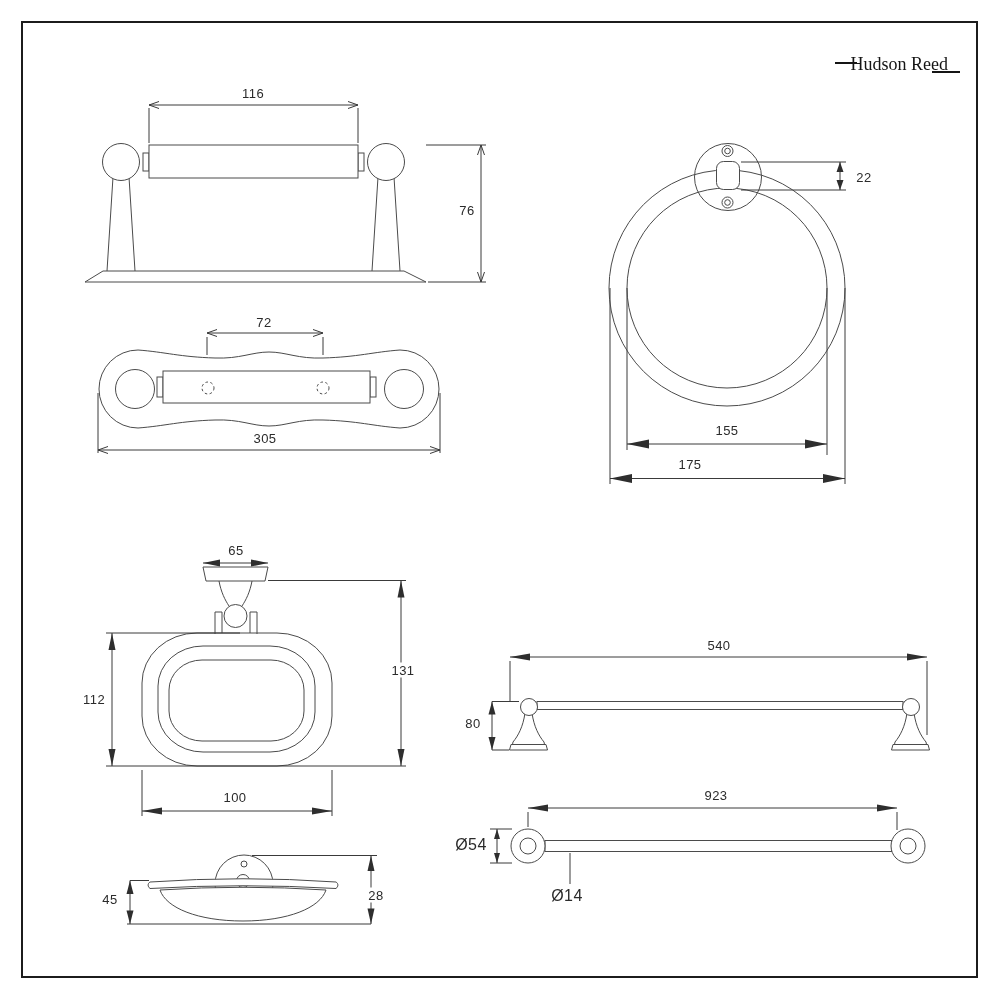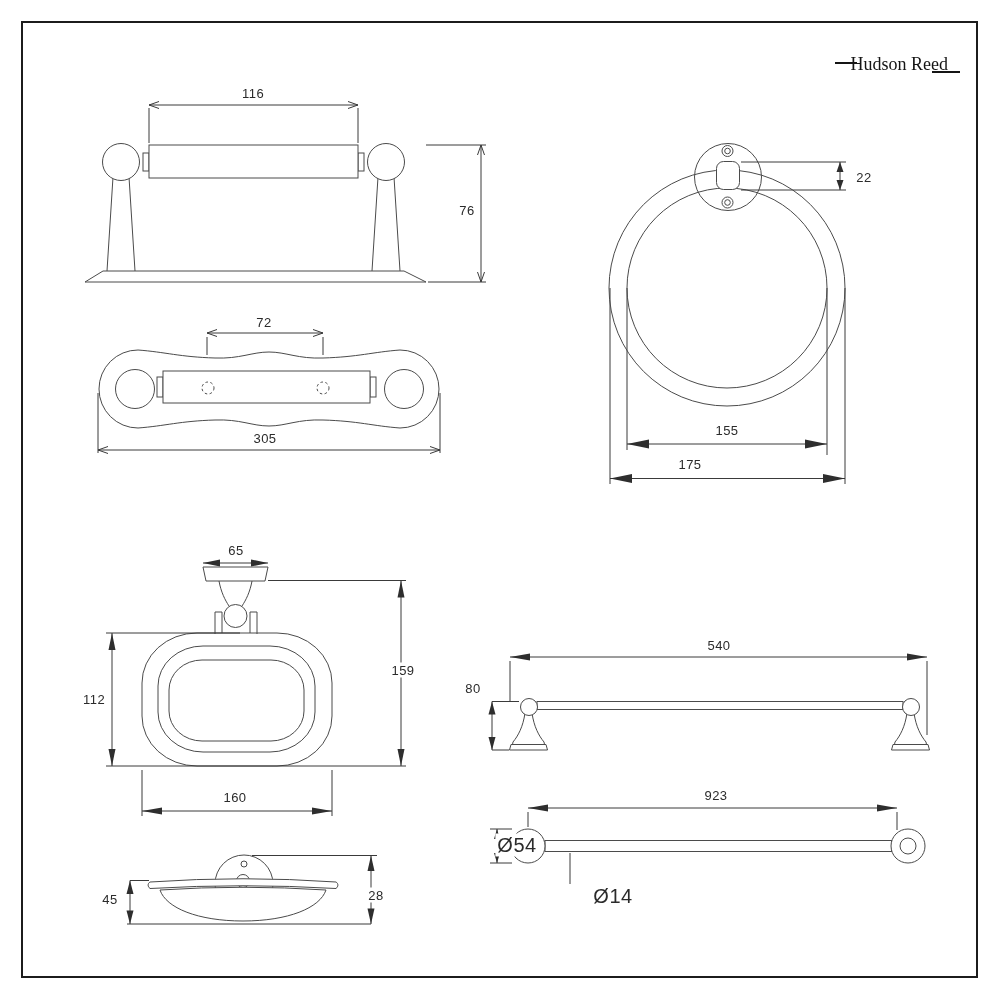--- a/index.html
+++ b/index.html
@@ -10,21 +10,21 @@
   .frame{
     position:absolute;left:21px;top:21px;width:957px;height:957px;
     border:2px solid #1c1c1c;box-sizing:border-box;
   }
   .drawing-svg{position:absolute;left:0;top:0;}
   .dim{
     position:absolute;transform:translate(-50%,-50%);
     font-size:13px;color:#2b2b2b;background:#ffffff;padding:0 2px;
     white-space:nowrap;letter-spacing:0.5px;
   }
-  .dim.small{font-size:20px;margin-left:46px;}
+  .dim.small{font-size:16px;}
   .logo{
     position:absolute;top:49px;right:52px;height:30px;
   }
   .logo-text{
     font-family:"Liberation Serif", serif;font-size:18px;line-height:30px;
     color:#151515;white-space:nowrap;
   }
   .logo-dash-left{
     position:absolute;left:-16px;top:13px;width:22px;height:2px;background:#151515;
   }
@@ -217,27 +217,27 @@
 <div class="dim" style="left:467px;top:210px">76</div>
 <div class="dim" style="left:264px;top:322px">72</div>
 <div class="dim" style="left:265px;top:438px">305</div>
 
 <div class="dim" style="left:864px;top:177px">22</div>
 <div class="dim" style="left:727px;top:430px">155</div>
 <div class="dim" style="left:690px;top:464px">175</div>
 
 <div class="dim" style="left:236px;top:550px">65</div>
 <div class="dim" style="left:94px;top:699px">112</div>
-<div class="dim" style="left:403px;top:670px">159</div>
-<div class="dim" style="left:235px;top:797px">160</div>
+<div class="dim" style="left:403px;top:670px">131</div>
+<div class="dim" style="left:235px;top:797px">100</div>
 <div class="dim" style="left:110px;top:899px">45</div>
 <div class="dim" style="left:376px;top:895px">28</div>
 
 <div class="dim" style="left:719px;top:645px">540</div>
-<div class="dim" style="left:473px;top:688px">80</div>
+<div class="dim" style="left:473px;top:723px">80</div>
 <div class="dim" style="left:716px;top:795px">923</div>
 <div class="dim small" style="left:471px;top:845px">Ø54</div>
 <div class="dim small" style="left:567px;top:896px">Ø14</div>
 
 <div class="logo">
   <span class="logo-dash-left"></span>
   <span class="logo-text">Hudson Reed</span>
   <span class="logo-dash-right"></span>
 </div>
 

